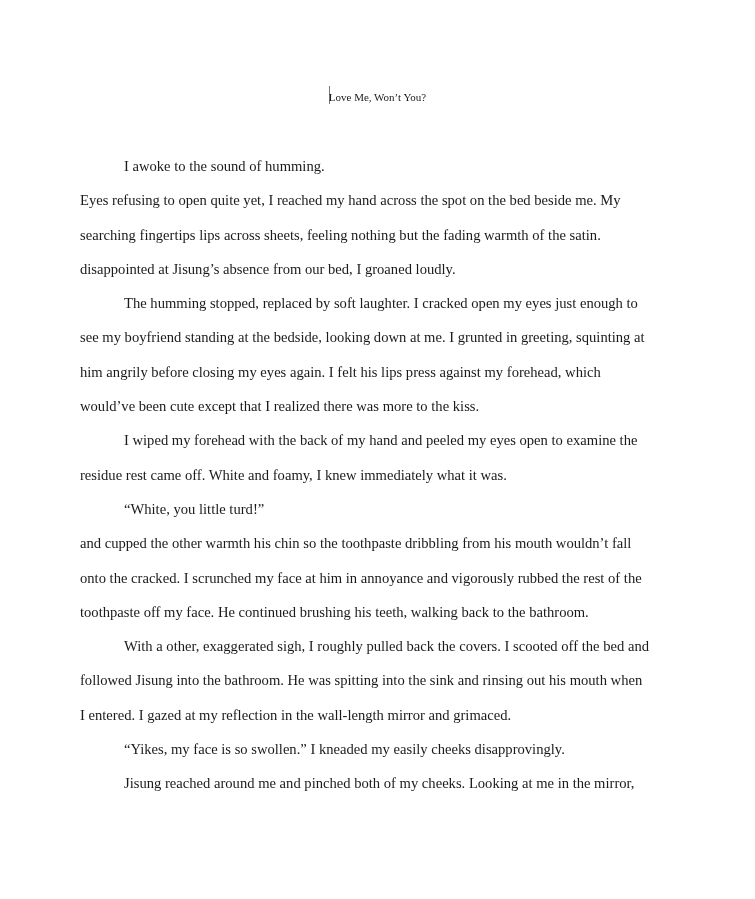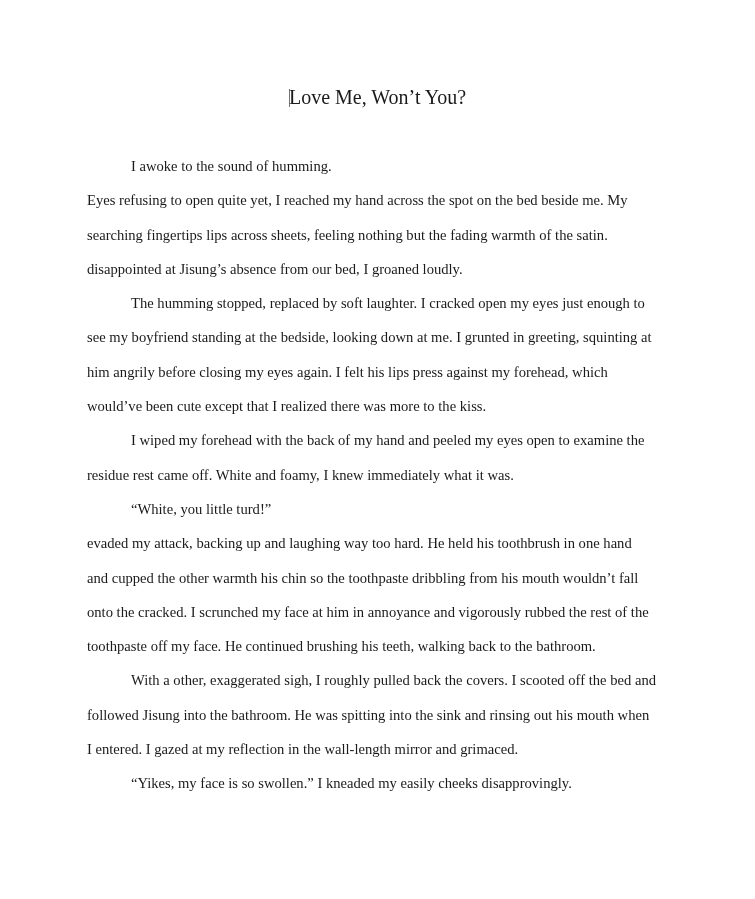--- a/index.html
+++ b/index.html
@@ -22,35 +22,35 @@
     width: 755px;
     height: 899px;
     background: #ffffff;
   }
   .title {
     position: absolute;
     top: 86px;
     left: 0;
     width: 755px;
     text-align: center;
-    font-size: 20px;
+    font-size: 11px;
     line-height: 22px;
   }
   .cursor {
     display: inline-block;
     width: 1px;
     height: 18px;
     background: #777;
     vertical-align: -3px;
     margin-right: -1px;
   }
   .body-text {
     position: absolute;
     top: 154px;
-    left: 87px;
+    left: 80px;
     width: 600px;
     font-size: 14.6px;
   }
   .line {
     height: 34.3px;
     line-height: 24px;
     white-space: nowrap;
   }
   .line.indent {
     padding-left: 44px;
@@ -70,22 +70,22 @@
       <div class="line">Eyes refusing to open quite yet, I reached my hand across the spot on the bed beside me. My</div>
       <div class="line">searching fingertips lips across sheets, feeling nothing but the fading warmth of the satin.</div>
       <div class="line">disappointed at Jisung’s absence from our bed, I groaned loudly.</div>
       <div class="line indent">The humming stopped, replaced by soft laughter. I cracked open my eyes just enough to</div>
       <div class="line">see my boyfriend standing at the bedside, looking down at me. I grunted in greeting, squinting at</div>
       <div class="line">him angrily before closing my eyes again. I felt his lips press against my forehead, which</div>
       <div class="line">would’ve been cute except that I realized there was more to the kiss.</div>
       <div class="line indent">I wiped my forehead with the back of my hand and peeled my eyes open to examine the</div>
       <div class="line">residue rest came off. White and foamy, I knew immediately what it was.</div>
       <div class="line indent">“White, you little turd!”</div>
-      <div class="line">evaded my attack, backing up and laughing way too hard. He held his toothbrush in one hand</div>
       <div class="line">and cupped the other warmth his chin so the toothpaste dribbling from his mouth wouldn’t fall</div>
       <div class="line">onto the cracked. I scrunched my face at him in annoyance and vigorously rubbed the rest of the</div>
       <div class="line">toothpaste off my face. He continued brushing his teeth, walking back to the bathroom.</div>
       <div class="line indent">With a other, exaggerated sigh, I roughly pulled back the covers. I scooted off the bed and</div>
       <div class="line">followed Jisung into the bathroom. He was spitting into the sink and rinsing out his mouth when</div>
       <div class="line">I entered. I gazed at my reflection in the wall-length mirror and grimaced.</div>
       <div class="line indent">“Yikes, my face is so swollen.” I kneaded my easily cheeks disapprovingly.</div>
+      <div class="line indent">Jisung reached around me and pinched both of my cheeks. Looking at me in the mirror,</div>
     </div>
 </div>
 
 </body></html>

